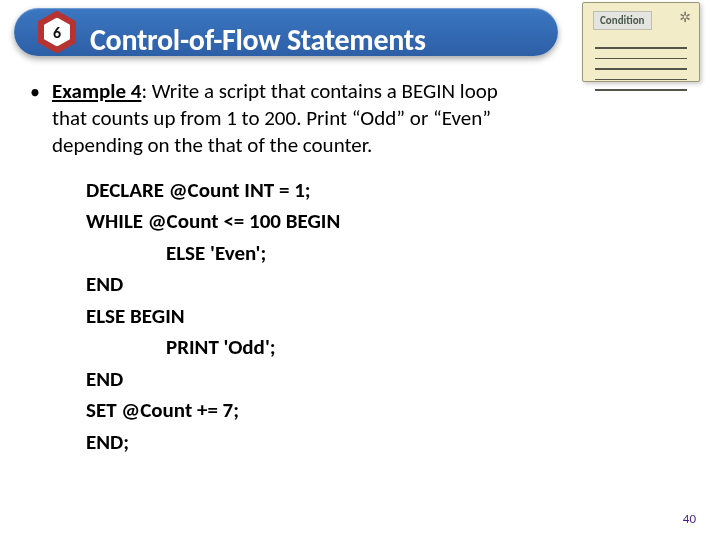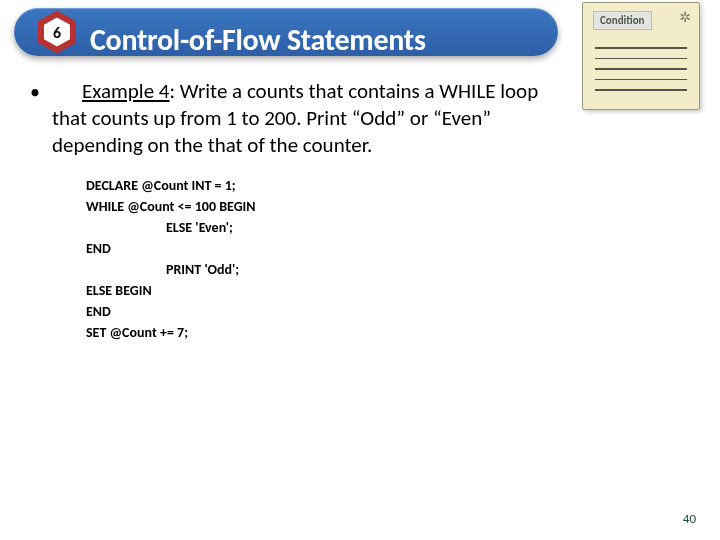--- a/index.html
+++ b/index.html
@@ -60,21 +60,21 @@
     font-weight: bold;
     margin-left: 76px;
     letter-spacing: -0.3px;
     margin-top: 15px;
   }
   .note-card {
     position: absolute;
     right: 20px;
     top: 2px;
     width: 118px;
-    height: 108px;
+    height: 80px;
     background: #f2ecc9;
     border: 1px solid #9a9a7a;
     border-radius: 2px;
     box-shadow: 2px 2px 4px rgba(0,0,0,0.2);
     padding: 6px 10px 8px 10px;
   }
   .note-label {
     background: #e4e4e0;
     border: 1px solid #bdbdb0;
     display: inline-block;
@@ -108,37 +108,37 @@
     line-height: 1.28;
     padding-left: 28px;
     position: relative;
   }
   .bullet {
     position: absolute;
     left: 6px;
     top: 2px;
     font-size: 20px;
   }
-  .ex-label { font-weight: normal; text-decoration: underline; margin-left: 30px; }
+  .ex-label { font-weight: bold; text-decoration: underline; }
   .code-block {
     margin-top: 16px;
     margin-left: 62px;
-    font-size: 14px;
+    font-size: 21px;
     font-weight: bold;
     color: #000;
     line-height: 1.5;
   }
   .code-line { white-space: pre; }
   .indent1 { padding-left: 80px; }
   .page-num {
     position: absolute;
     bottom: 14px;
     right: 24px;
     font-size: 13px;
-    color: #14532d;
+    color: #4c1d95;
   }
 </style>
 </head>
 <body>
 
 <div class="header-bar">
   <div class="hexagon">
     <div class="hex-shape">
       <div class="hex-inner">6</div>
     </div>
@@ -152,30 +152,31 @@
   <div class="note-line"></div>
   <div class="note-line"></div>
   <div class="note-line"></div>
   <div class="note-line"></div>
   <div class="note-line"></div>
 </div>
 
 <div class="content">
   <div class="example-block">
     <span class="bullet">•</span>
-    <span class="ex-label">Example 4</span><span>: Write a counts that contains a WHILE loop</span><br>
+    <span class="ex-label">Example 4</span><span>: Write a script that contains a BEGIN loop</span><br>
     <span>that counts up from 1 to 200. Print “Odd” or “Even”</span><br>
     <span>depending on the that of the counter.</span>
   </div>
 
   <div class="code-block">
     <div class="code-line">DECLARE @Count INT = 1;</div>
     <div class="code-line">WHILE @Count &lt;= 100 BEGIN</div>
     <div class="code-line indent1">ELSE 'Even';</div>
     <div class="code-line">END</div>
+    <div class="code-line">ELSE BEGIN</div>
     <div class="code-line indent1">PRINT 'Odd';</div>
-    <div class="code-line">ELSE BEGIN</div>
     <div class="code-line">END</div>
     <div class="code-line">SET @Count += 7;</div>
+    <div class="code-line">END;</div>
   </div>
 </div>
 
 <div class="page-num">40</div>
 
 </body></html>

